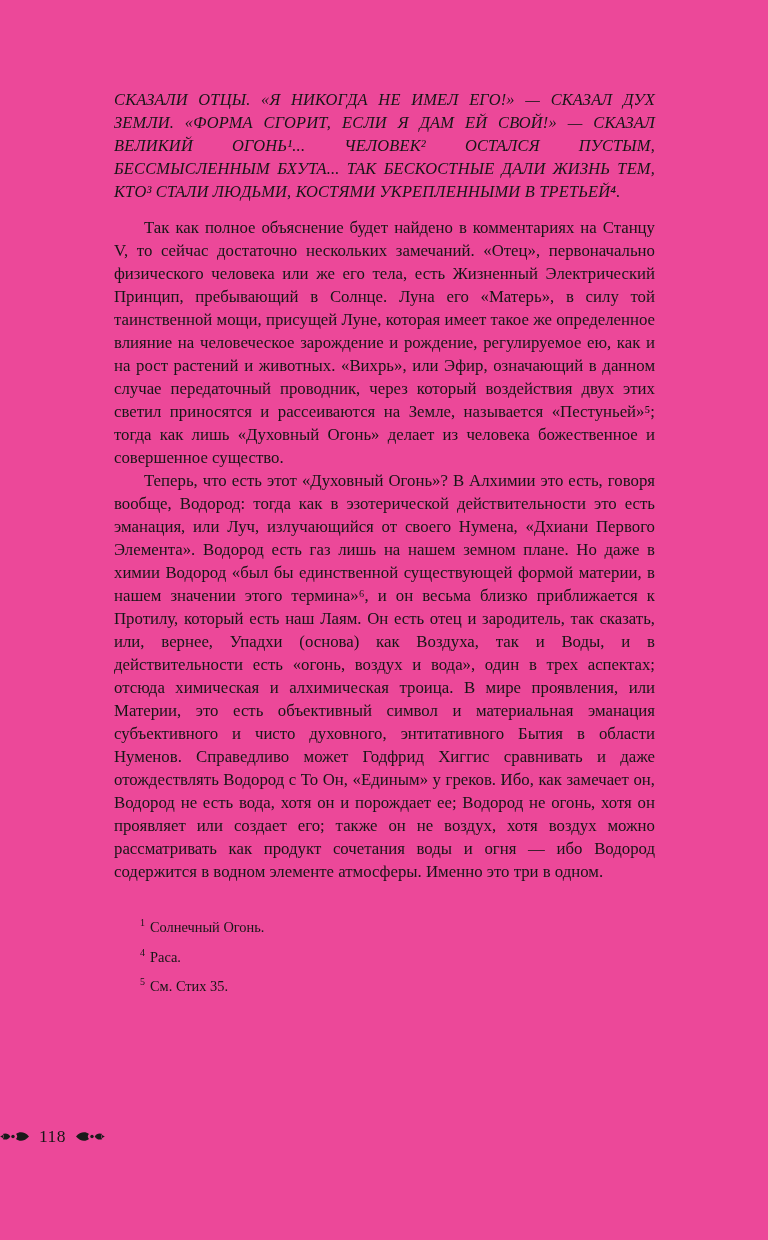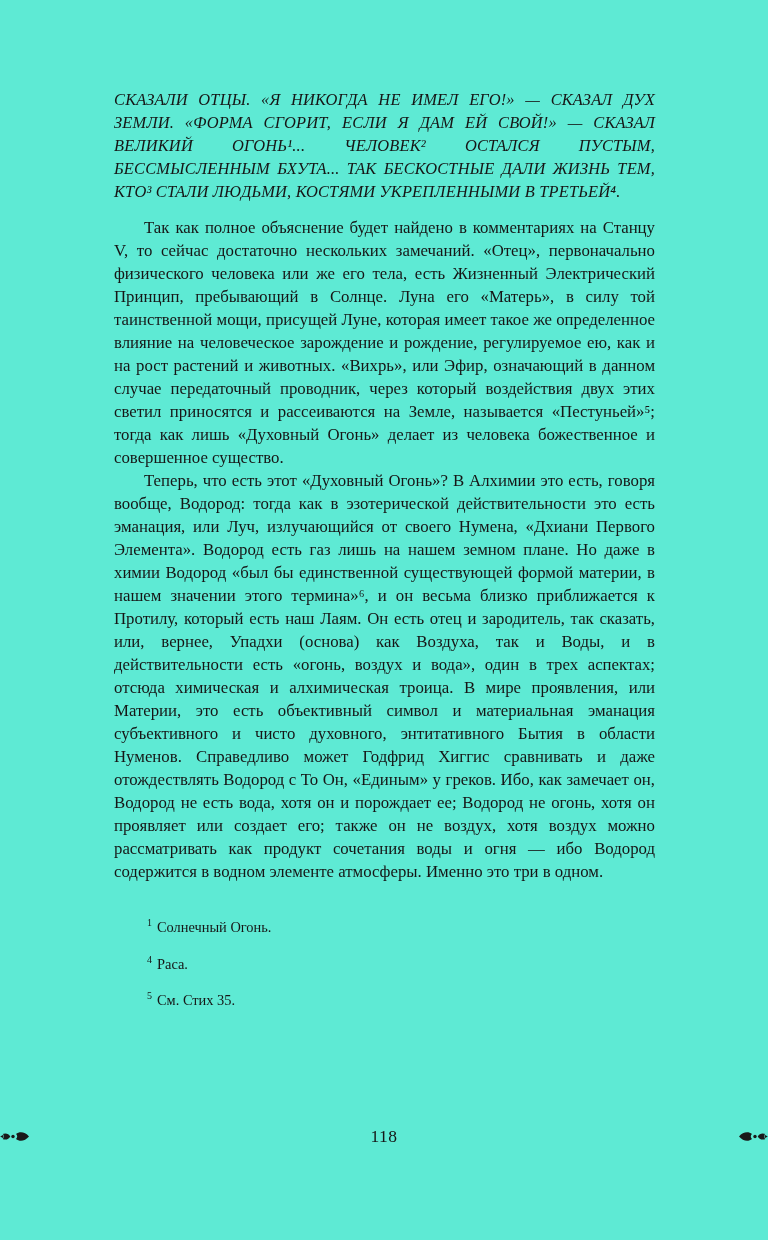--- a/index.html
+++ b/index.html
@@ -1,21 +1,21 @@
 <!DOCTYPE html>
 <html lang="ru"><head>
 <meta charset="utf-8">
 <style>
   * { box-sizing: border-box; }
   html, body { margin: 0; padding: 0; background: #ffffff; }
   .page {
     position: relative;
     width: 768px;
     height: 1240px;
-    background: #5eead4;
+    background: #ec4899;
     color: #161616;
     font-family: "Liberation Serif", "DejaVu Serif", serif;
     overflow: hidden;
     outline: 1px solid #ededed;
   }
   .content {
     position: absolute;
     top: 88px;
     left: 114px;
     width: 541px;
@@ -34,34 +34,34 @@
     line-height: 23px;
     text-align: justify;
     text-indent: 30px;
   }
   .footnotes {
     margin-top: 34px;
     padding-left: 18px;
     font-size: 14.4px;
     line-height: 21.5px;
   }
-  .footnote { margin: 15px; }
+  .footnote { margin: 8px; }
   .footnote sup {
     font-size: 10px;
     line-height: 0;
     margin-right: 5px;
   }
   .footer {
     position: absolute;
     top: 1126px;
     left: 0;
     width: 768px;
     display: flex;
     align-items: center;
-    justify-content: space-between;
+    justify-content: flex-start;
     gap: 9px;
     font-size: 17.5px;
     color: #161616;
   }
   .ornament { display: inline-flex; align-items: center; }
   .ornament svg { display: block; }
   .ornament.right svg { transform: scaleX(-1); }
   .page-number { letter-spacing: 0.5px; }
 </style>
 </head>

